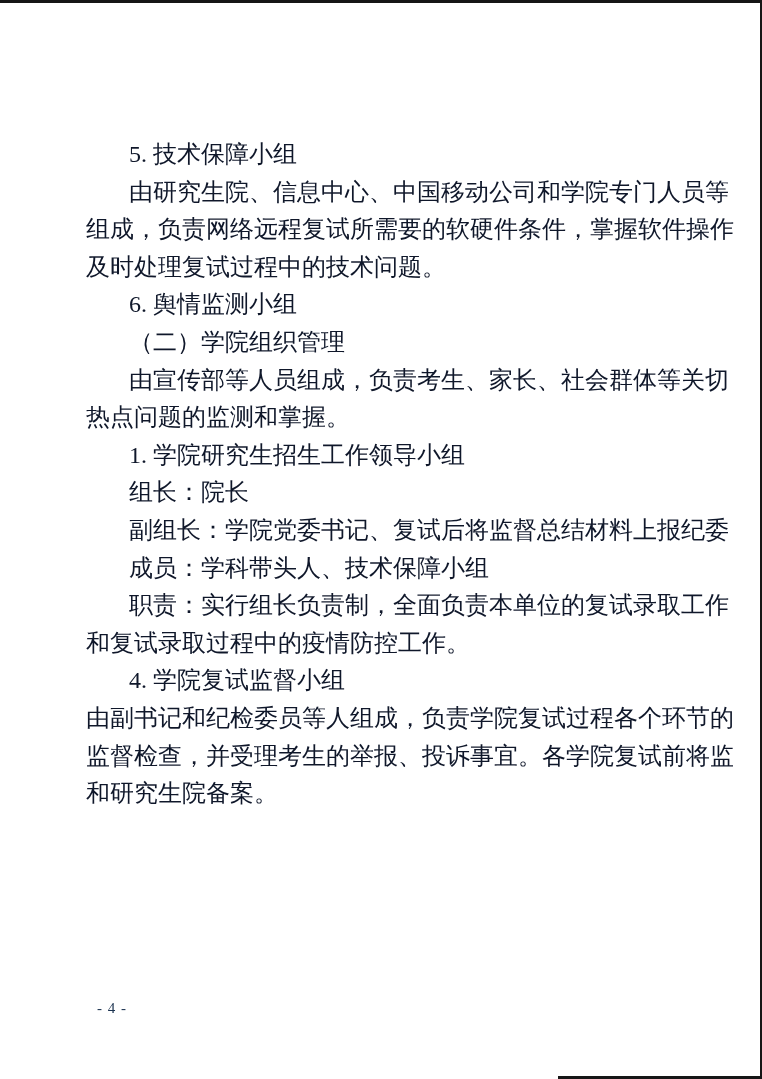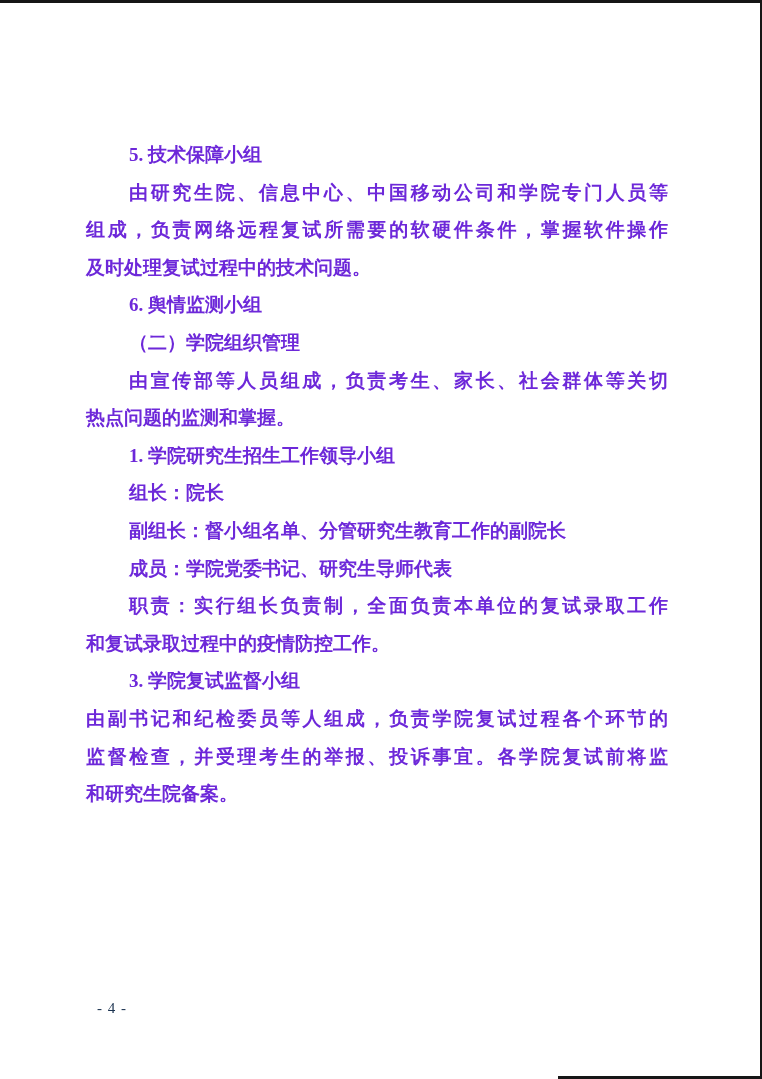--- a/index.html
+++ b/index.html
@@ -22,27 +22,26 @@
   .edge-bottom { bottom: 0; left: 558px; right: 0; height: 3px; }
 
   .content {
     position: absolute;
     left: 86px;
     top: 136px;
     width: 582px;
   }
   .block { margin: 0; padding: 0; }
   .line {
-    font-size: 19px;
+    font-size: 24px;
     height: 37.6px;
     line-height: 37.6px;
     letter-spacing: 0px;
     white-space: nowrap;
-    color: #6d28d9;
-    font-weight: bold;
+    color: #0f172a;
   }
   .line.indent { text-indent: 43px; }
   .line.fill {
     text-align: justify;
     text-align-last: justify;
   }
   .page-number {
     position: absolute;
     left: 97px;
     top: 999px;
@@ -80,31 +79,31 @@
         <div class="line indent fill">由宣传部等人员组成，负责考生、家长、社会群体等关切</div>
         <div class="line">热点问题的监测和掌握。</div>
       </div>
       <div class="block">
         <div class="line indent">1. 学院研究生招生工作领导小组</div>
       </div>
       <div class="block">
         <div class="line indent">组长：院长</div>
       </div>
       <div class="block">
-        <div class="line indent">副组长：督小组名单、分管研究生教育工作的副院长</div>
+        <div class="line indent">副组长：学院党委书记、复试后将监督总结材料上报纪委</div>
       </div>
       <div class="block">
-        <div class="line indent">成员：学院党委书记、研究生导师代表</div>
+        <div class="line indent">成员：学科带头人、技术保障小组</div>
       </div>
       <div class="block">
         <div class="line indent fill">职责：实行组长负责制，全面负责本单位的复试录取工作</div>
         <div class="line">和复试录取过程中的疫情防控工作。</div>
       </div>
       <div class="block">
-        <div class="line indent">3. 学院复试监督小组</div>
+        <div class="line indent">4. 学院复试监督小组</div>
       </div>
       <div class="block">
         <div class="line fill">由副书记和纪检委员等人组成，负责学院复试过程各个环节的</div>
         <div class="line fill">监督检查，并受理考生的举报、投诉事宜。各学院复试前将监</div>
         <div class="line">和研究生院备案。</div>
       </div>
     </div>
 
   <div class="page-number" style="color: rgb(28, 51, 80);">- 4 -</div>
 </div>

